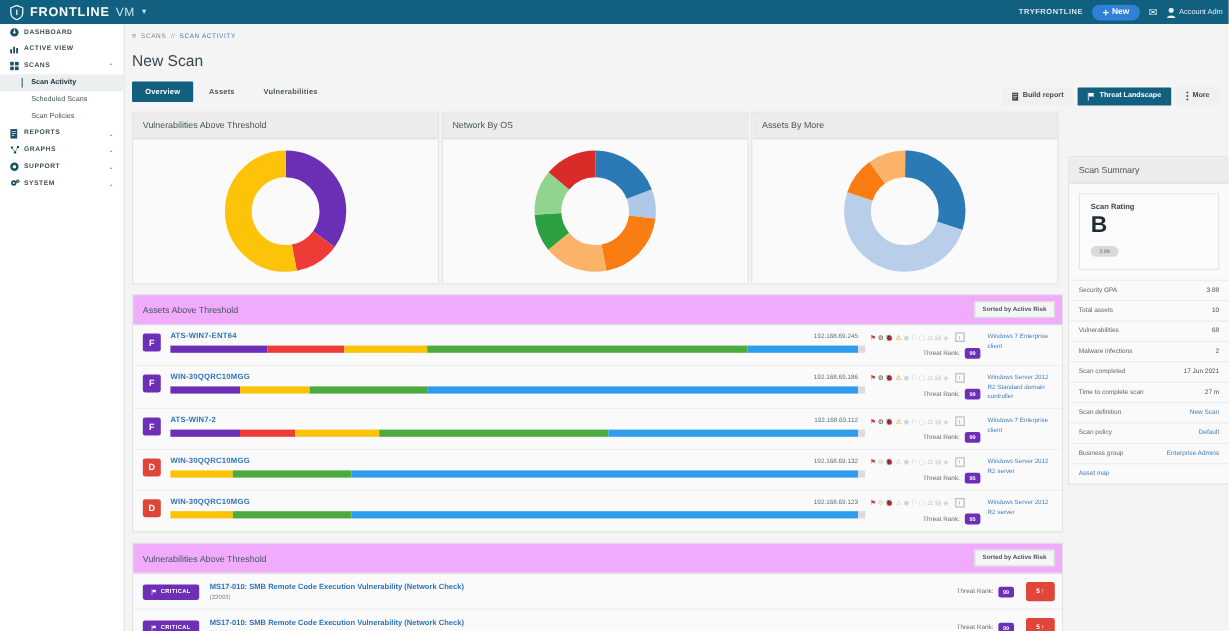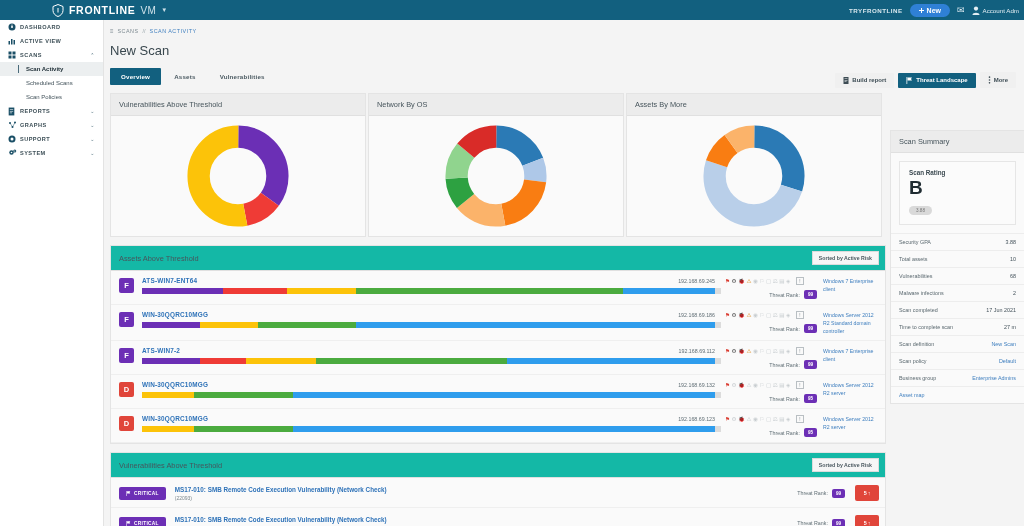--- a/index.html
+++ b/index.html
@@ -9,21 +9,21 @@
     background: #ffffff; overflow: hidden;
   }
   .app { position: relative; width: 1024px; height: 526px; }
 
   
   .topbar {
     position: absolute; top: 0; left: 0; width: 1024px; height: 20px;
     background: #12607f; display: flex; align-items: center;
     z-index: 20;
   }
-  .brand { display: flex; align-items: center; padding-left: 8px; gap: 5px; margin-left: 44px; }
+  .brand { display: flex; align-items: center; padding-left: 8px; gap: 5px; }
   .shield { width: 12px; height: 13px; display: block; }
   .brand-name { color: #fff; font-size: 10.5px; font-weight: bold; letter-spacing: .7px; }
   .brand-vm { color: #cfe2ea; font-size: 10px; letter-spacing: .5px; }
   .brand-caret { color: #cfe2ea; font-size: 7px; margin-left: 1px; }
   .top-right { margin-left: auto; display: flex; align-items: center; gap: 7px; padding-right: 5px; }
   .org-name { color: #d8e7ee; font-size: 6.2px; font-weight: bold; letter-spacing: .5px; }
   .new-btn {
     background: #2f80d6; color: #fff; font-size: 7px; font-weight: bold;
     border-radius: 9px; padding: 3px 9px; display: flex; align-items: center; gap: 3px;
     border: none; cursor: pointer;
@@ -114,21 +114,21 @@
     display: flex; align-items: center; justify-content: space-between;
     font-size: 5.4px; color: #5a686f; padding: 5px 8px; border-top: 1px solid #ededed;
   }
   .sum-val { color: #43515a; }
   .sum-val.link { color: #3f7fbf; }
   .sum-foot { font-size: 5.4px; color: #3f7fbf; padding: 5px 8px; border-top: 1px solid #ededed; cursor: pointer; }
 
   
   .panel { margin: 8px 0 0 6px; width: 776px; background: #fafafa; border: 1px solid #e4e4e4; }
   .panel-hdr {
-    background: #14b8a6; display: flex; align-items: center; justify-content: space-between;
+    background: #f0abfc; display: flex; align-items: center; justify-content: space-between;
     padding: 5px 6px 5px 8px; border-bottom: 1px solid #e0e0e0;
   }
   .panel-title { font-size: 7.4px; color: #47555c; }
   .sort-btn {
     font-size: 5.2px; font-weight: bold; color: #4a585f; background: #f6f6f6;
     border: 1px solid #dcdcdc; padding: 3px 6px; cursor: pointer;
   }
 
   .arow { display: flex; align-items: flex-start; padding: 6px 6px 5px 8px; border-bottom: 1px solid #efefef; }
   .grade-badge {

